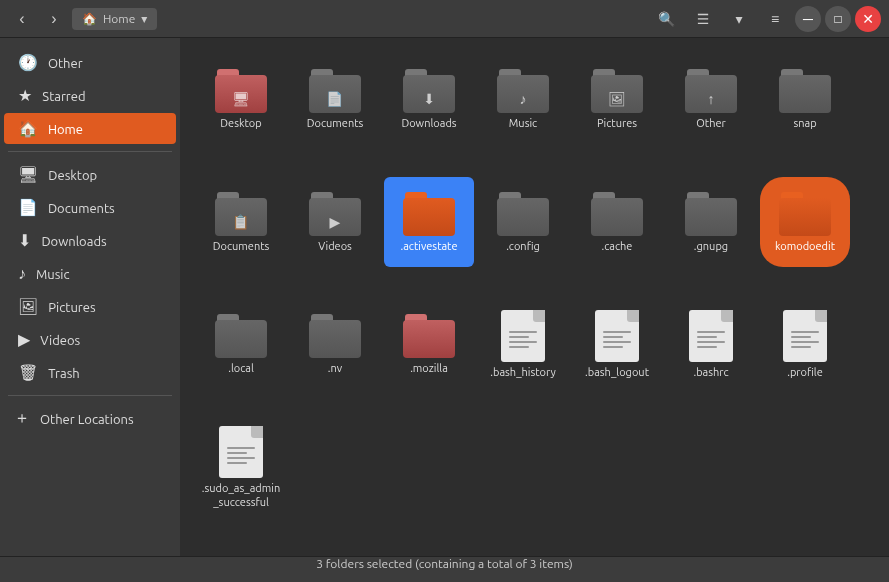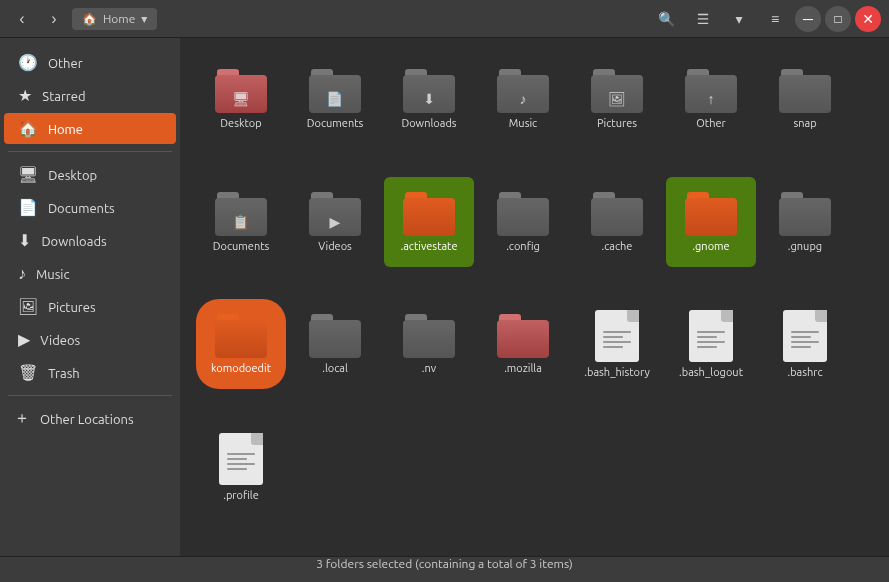--- a/index.html
+++ b/index.html
@@ -134,21 +134,21 @@
       height: 90px;
       display: flex;
       flex-direction: column;
       align-items: center;
       justify-content: center;
       cursor: pointer;
       border-radius: 6px;
       padding: 6px 4px 4px;
       gap: 4px;
     }
-    .file-item.selected { background: #4d7c0f; border-radius: 6px; }
+    .file-item.selected { background: #3b82f6; border-radius: 6px; }
 
     .folder-icon {
       width: 52px;
       height: 44px;
       position: relative;
       flex-shrink: 0;
     }
     .folder-body {
       width: 52px;
       height: 38px;
@@ -417,27 +417,20 @@
       </div>
 
       <div class="file-item">
         <div class="folder-icon folder-default">
           <div class="folder-tab"></div>
           <div class="folder-body"></div>
         </div>
         <span class="file-label">.cache</span>
       </div>
 
-      <div class="file-item selected">
-        <div class="folder-icon folder-orange">
-          <div class="folder-tab"></div>
-          <div class="folder-body"></div>
-        </div>
-        <span class="file-label">.gnome</span>
-      </div>
 
       <div class="file-item">
         <div class="folder-icon folder-default">
           <div class="folder-tab"></div>
           <div class="folder-body"></div>
         </div>
         <span class="file-label">.gnupg</span>
       </div>
 
       <div class="file-item selected" style="background:#e05b20;border-radius:23px;">
@@ -514,20 +507,31 @@
           <div class="doc-lines">
             <div class="doc-line"></div>
             <div class="doc-line short"></div>
             <div class="doc-line"></div>
             <div class="doc-line short"></div>
           </div>
         </div>
         <span class="file-label">.profile</span>
       </div>
 
+      <div class="file-item">
+        <div class="doc-icon">
+          <div class="doc-lines">
+            <div class="doc-line"></div>
+            <div class="doc-line short"></div>
+            <div class="doc-line"></div>
+            <div class="doc-line short"></div>
+          </div>
+        </div>
+        <span class="file-label">.sudo_as_admin_successful</span>
+      </div>
 
     </div>
   </div>
 </div>
 
 <div class="statusbar">
   <span>3 folders selected  (containing a total of 3 items)</span>
 </div>
 
 </body></html>

